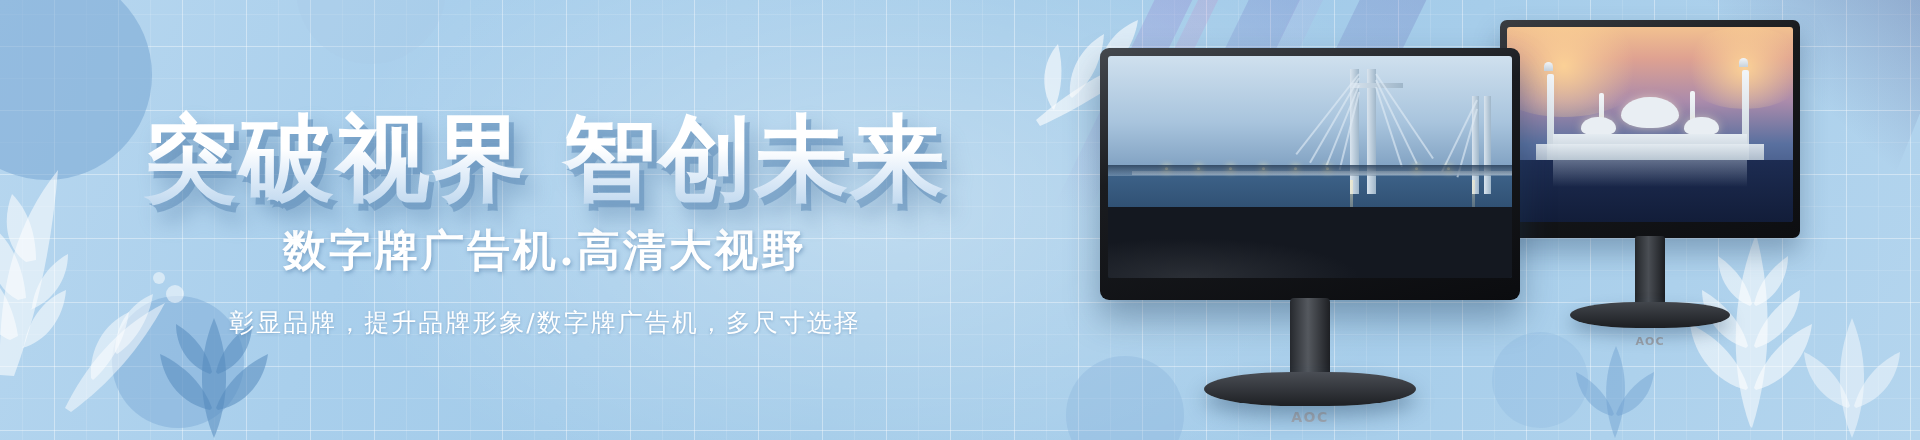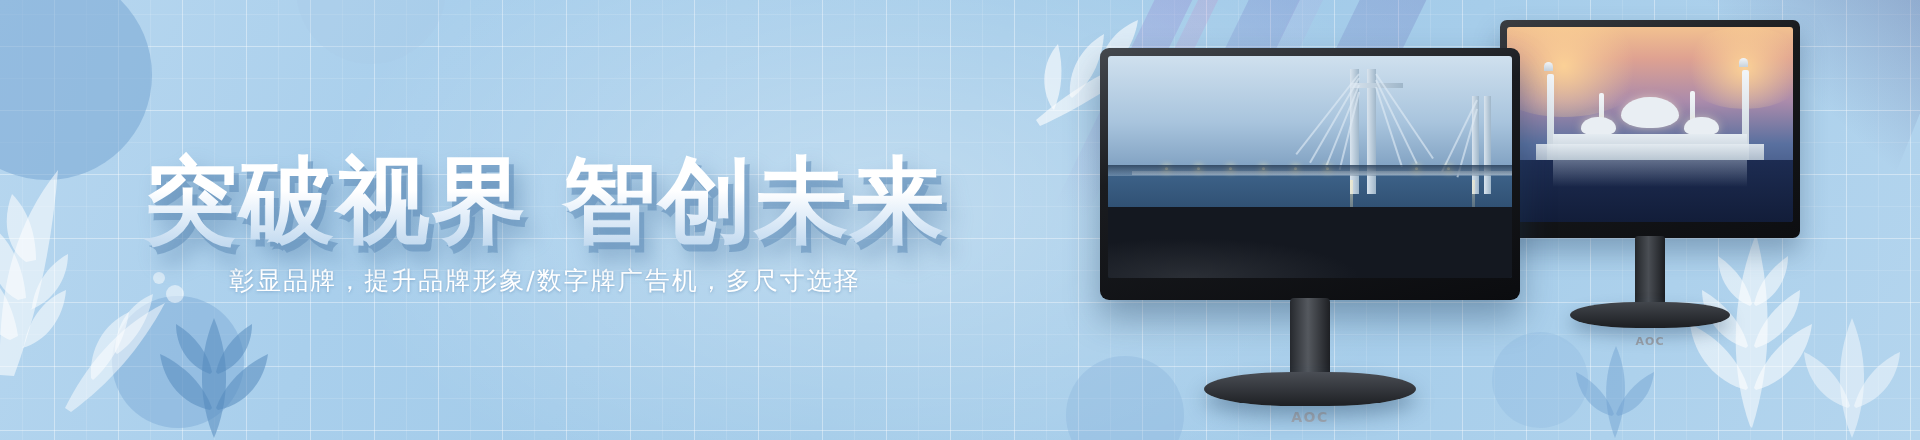--- a/index.html
+++ b/index.html
@@ -290,20 +290,21 @@
       <g fill="rgba(110,160,208,.45)">
         <path d="M55 108 C 44 80 42 48 56 16 C 70 48 66 80 55 108 Z"></path>
         <path d="M52 86 C 30 80 18 62 16 42 C 36 52 48 68 54 84 Z"></path>
         <path d="M58 86 C 80 80 92 62 94 42 C 74 52 62 68 56 84 Z"></path>
       </g>
     </svg>
   </div>
 
   <div class="text-wrap">
     <h1 class="headline">突破视界 智创未来</h1>
+    <h2 class="subtitle">数字牌广告机.高清大视野</h2>
     <p class="tagline">彰显品牌，提升品牌形象/数字牌广告机，多尺寸选择</p>
   </div>
 
   <div class="monitor" id="monitor-back">
     <div class="bezel">
       <div class="screen">
         <div class="mosque-sky2"></div>
         <div class="warmglow" style="left:-10%;top:-6%;width:60%;height:52%;"></div>
         <div class="warmglow" style="right:-6%;top:0;width:46%;height:42%;"></div>
 

